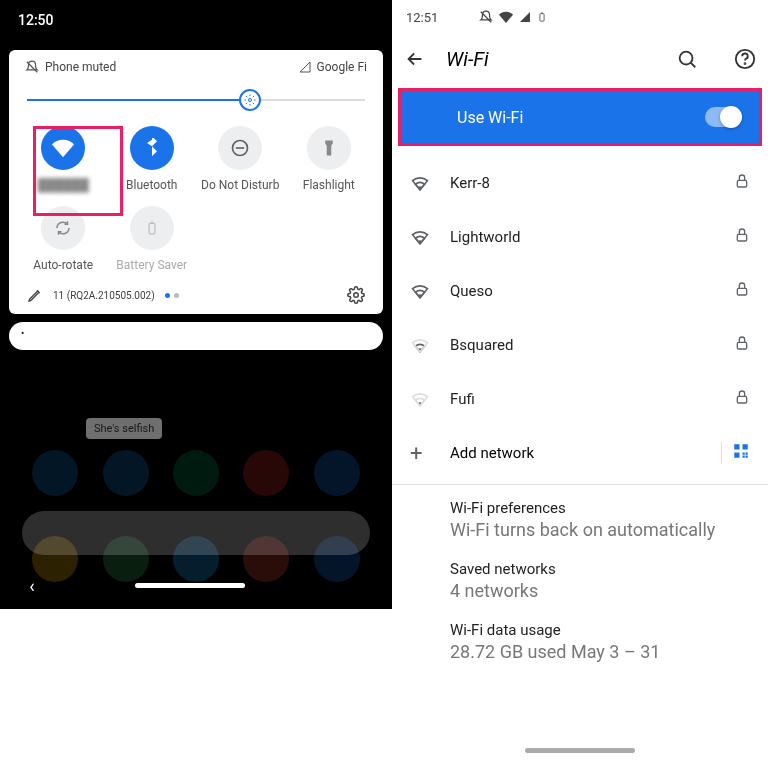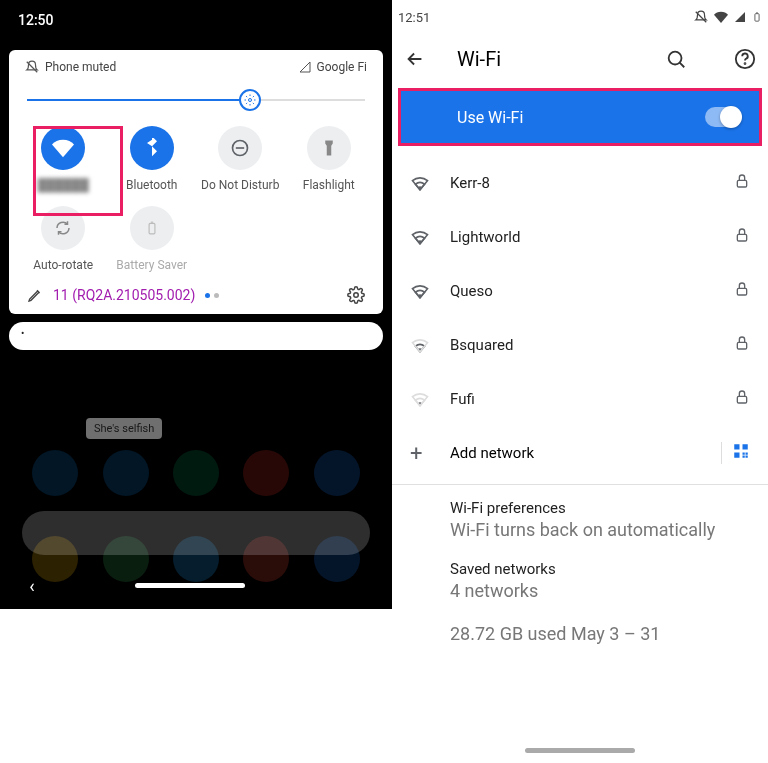--- a/index.html
+++ b/index.html
@@ -91,21 +91,21 @@
   .qs-label { font-size: 12px; color: #555; text-align:center; }
   .qs-label.blur { filter: blur(2px); color:#888; }
   .qs-highlight {
     position: absolute;
     border: 3px solid #e91e63;
     pointer-events: none;
   }
   .qs-footer {
     display: flex; align-items: center; justify-content: space-between;
     padding: 10px 14px 2px 14px;
-    font-size: 14px; color: #a21caf;
+    font-size: 10px; color: #404040;
   }
   .qs-footer-left { display:flex; align-items:center; gap:10px; }
   .dots { display:flex; gap:4px; }
   .dot { width:5px; height:5px; border-radius:50%; background:#bbb; }
   .dot.active { background:#1a73e8; }
   .notif-card {
     margin: 8px 9px 0 9px; background:#fff; border-radius:14px;
     height: 28px; padding: 6px 12px; color:#222; font-size:10px;
   }
   .home-apps { position:absolute; top:450px; left:0; right:0; display:flex; flex-direction:column; gap:40px; padding:0 20px; opacity:0.18; }
@@ -128,26 +128,26 @@
   .nav-bar {
     position:absolute; bottom:10px; left:0; right:0; height:28px;
     display:flex; justify-content:center; align-items:center; gap:100px;
   }
   .nav-back { color:#fff; font-size:18px; }
   .nav-pill { width:110px; height:5px; background:#fff; border-radius:3px; }
   .bubble { position:absolute; top:418px; left:86px; background:#ddd; color:#333; font-size:11px; padding:4px 8px; border-radius:4px; opacity:0.5; }
 
   
   .r-status {
-    height:34px; display:flex; justify-content:space-between; align-items:center;
-    padding:0 6px; font-size:13px; color:#444;gap:41px;
+    height:34px; display:flex; justify-content:flex-start; align-items:center;
+    padding:0 14px; font-size:13px; color:#444;gap:41px;
   }
   .r-status-icons { display:flex; gap:6px; align-items:center; }
   .r-header {
-    height:50px; display:flex; align-items:center; padding:0 12px; gap:31px;
+    height:50px; display:flex; align-items:center; padding:0 12px; gap:20px;font-style:italic;
   }
   .r-title { font-size:20px; font-weight:400; flex:1; }
   .r-header svg, .r-header .hic { color:#333; }
   .toggle-row-wrap { padding:4px 6px; }
   .toggle-row {
     background:#1a73e8; color:#fff; height:58px; border-radius:0;
     display:flex; align-items:center; padding:0 18px 0 56px;
     font-size:16px; position:relative;
     border:3px solid #e91e63;
   }
@@ -457,20 +457,21 @@
   <div id="pref-list">
       <div class="pref-item">
         <div class="pref-title">Wi-Fi preferences</div>
     <div class="pref-sub">Wi-Fi turns back on automatically</div>
       </div>
       <div class="pref-item">
         <div class="pref-title">Saved networks</div>
     <div class="pref-sub">4 networks</div>
       </div>
       <div class="pref-item">
+        <div class="pref-title">Wi-Fi data usage</div>
     <div class="pref-sub">28.72 GB used May 3 – 31</div>
       </div>
     </div>
 
   <div class="r-nav">
     <div class="r-nav-pill"></div>
   </div>
 </div>
 
 </body></html>

